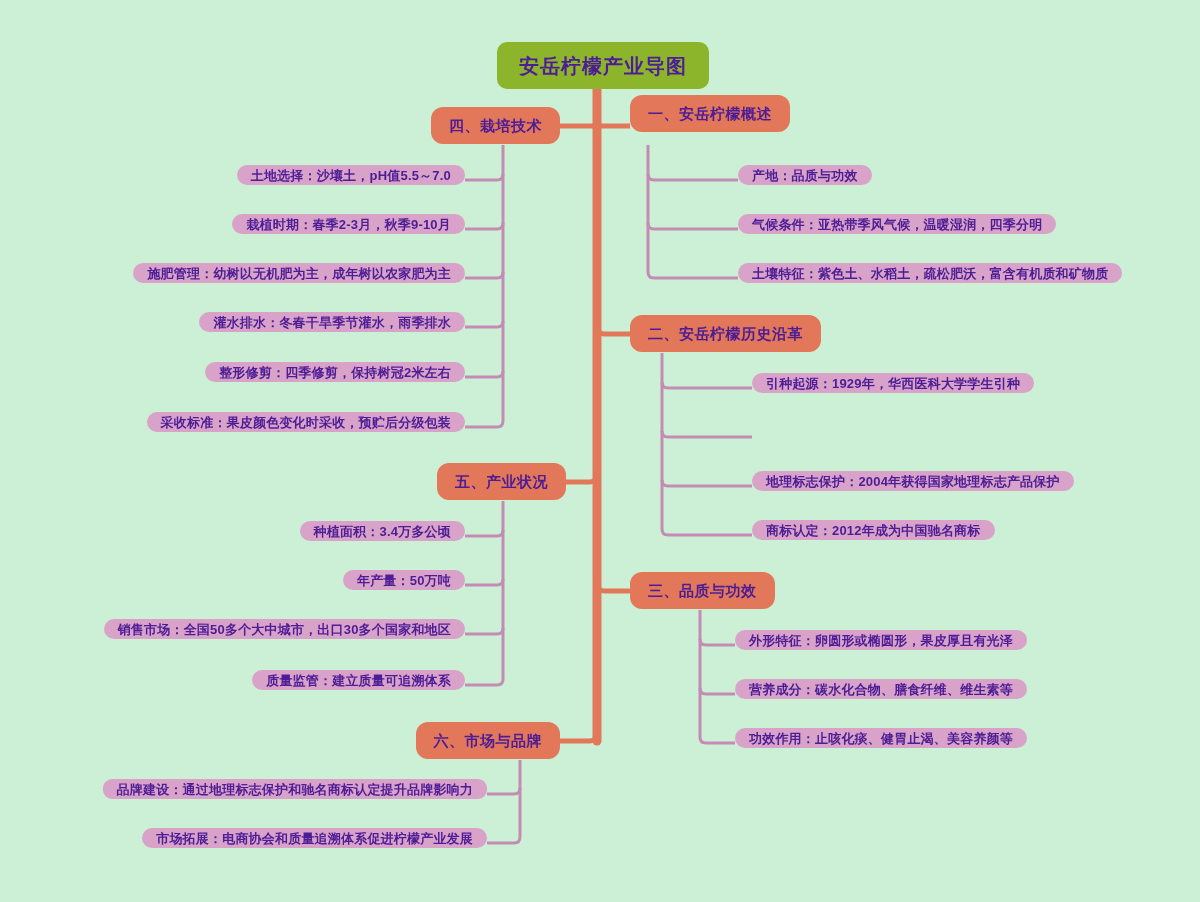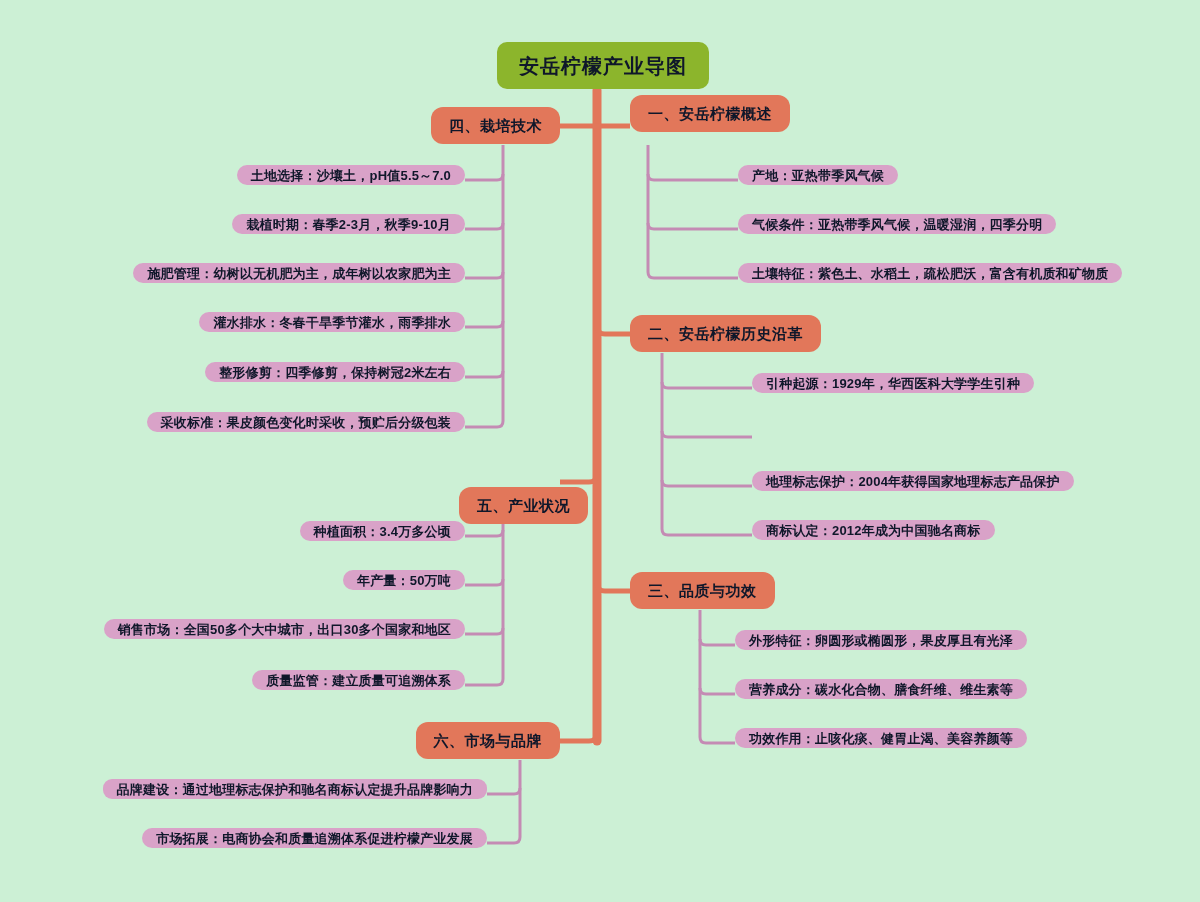--- a/index.html
+++ b/index.html
@@ -11,21 +11,21 @@
     overflow:hidden;
     position:relative;
   }
   #canvas{position:absolute;left:0;top:0;width:1200px;height:902px;}
   #wires{position:absolute;left:0;top:0;width:1200px;height:902px;pointer-events:none;}
 
   .node{
     position:absolute;
     display:flex;align-items:center;justify-content:center;
     box-sizing:border-box;
-    color:#0f172a;
+    color:#4c1d95;
     white-space:nowrap;
     line-height:1;
     text-rendering:optimizeLegibility;
   }
 
   .root{
     background:#8cb52c;
     border-radius:10px;
     font-size:20px;
     font-weight:bold;
@@ -101,21 +101,21 @@
   </svg>
 
   <div class="node root" style="left:497px;top:42px;">
     <span>安岳柠檬产业导图</span>
   </div>
 
   <div class="node branch" style="left:630px;top:95px;">
     <span>一、安岳柠檬概述</span>
   </div>
   <div class="node leaf" style="left:738px;top:165px;">
-    <span>产地：亚热带季风气候</span>
+    <span>产地：品质与功效</span>
   </div>
   <div class="node leaf" style="left:738px;top:214px;">
     <span>气候条件：亚热带季风气候，温暖湿润，四季分明</span>
   </div>
   <div class="node leaf" style="left:738px;top:263px;">
     <span>土壤特征：紫色土、水稻土，疏松肥沃，富含有机质和矿物质</span>
   </div>
 
   <div class="node branch" style="left:630px;top:315px;">
     <span>二、安岳柠檬历史沿革</span>
@@ -158,21 +158,21 @@
   <div class="node leaf" style="right:735px;top:312px;">
     <span>灌水排水：冬春干旱季节灌水，雨季排水</span>
   </div>
   <div class="node leaf" style="right:735px;top:362px;">
     <span>整形修剪：四季修剪，保持树冠2米左右</span>
   </div>
   <div class="node leaf" style="right:735px;top:412px;">
     <span>采收标准：果皮颜色变化时采收，预贮后分级包装</span>
   </div>
 
-  <div class="node branch" style="right:612px;top:463px;margin-top:24px;">
+  <div class="node branch" style="right:634px;top:463px;">
     <span>五、产业状况</span>
   </div>
   <div class="node leaf" style="right:735px;top:521px;">
     <span>种植面积：3.4万多公顷</span>
   </div>
   <div class="node leaf" style="right:735px;top:570px;">
     <span>年产量：50万吨</span>
   </div>
   <div class="node leaf" style="right:735px;top:619px;">
     <span>销售市场：全国50多个大中城市，出口30多个国家和地区</span>

